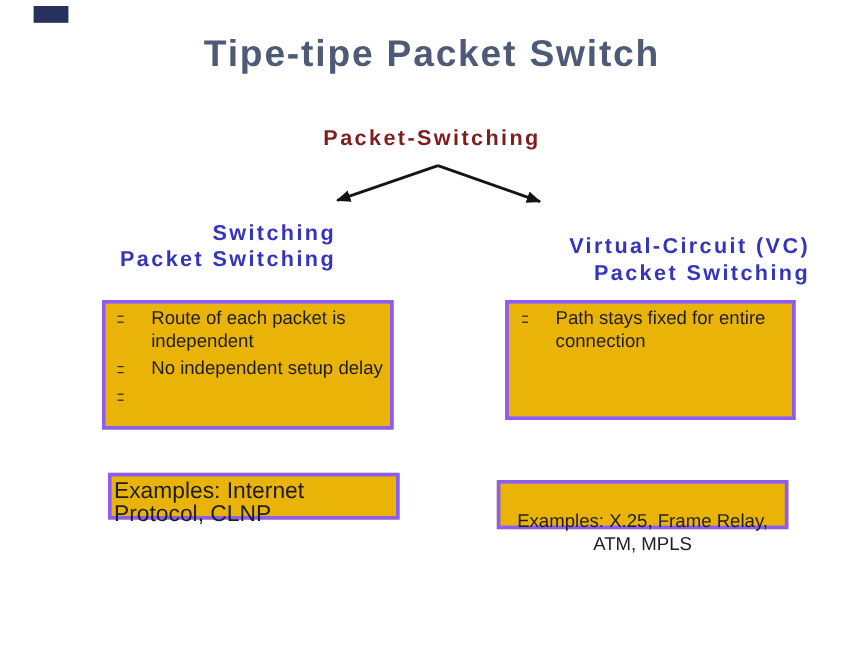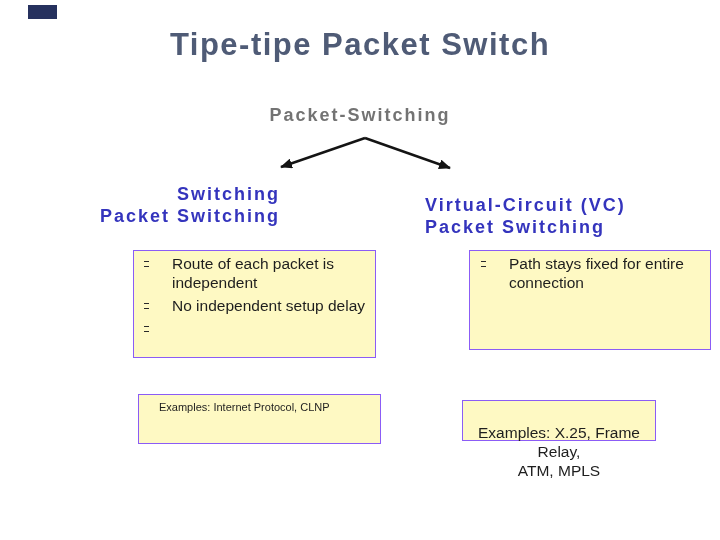--- a/index.html
+++ b/index.html
@@ -29,42 +29,41 @@
     color: #4f5b76;
     white-space: nowrap;
   }
 
   .root-label {
     left: 0; top: 105px; width: 720px;
     text-align: center;
     font-size: 18px;
     font-weight: bold;
     letter-spacing: 2px;
-    color: #737373;
+    color: #7f1d1d;
     white-space: nowrap;
   }
 
   .branch-heading {
     font-size: 18px;
     font-weight: bold;
     letter-spacing: 2px;
     color: #3434bd;
     line-height: 22px;
     white-space: nowrap;
   }
   .branch-heading-left  { left: 100px; top: 183px; width: 180px; text-align: right; }
-  .branch-heading-right { left: 425px; top: 194px; width: 250px; text-align: left; }
+  .branch-heading-right { left: 425px; top: 194px; width: 250px; text-align: right; }
 
   .arrow-svg { left: 255px; top: 128px; }
 
   .outline-box {
-    border: 1px solid #8b5cf6;
+    border: 3px solid #8b5cf6;
     box-sizing: border-box;
-    background: #fef9c3;
-    margin-left: 48px;
+    background: #eab308;
   }
   .bullets-box-left  { left: 85px;  top: 250px; width: 243px; height: 108px; padding: 3px 4px 0 10px; }
   .bullets-box-right { left: 421px; top: 250px; width: 242px; height: 100px;  padding: 3px 4px 0 11px; }
 
   .bullet-row { display: flex; align-items: flex-start; }
   .bullet-row + .bullet-row { margin-top: 4px; }
   .bullet-mark {
     flex: 0 0 auto;
     width: 5px; height: 4px;
     margin-top: 7px;
@@ -72,27 +71,27 @@
     border-bottom: 1.5px solid #2a2a2a;
   }
   .bullet-text {
     margin-left: 23px;
     font-size: 15.5px;
     line-height: 19px;
     white-space: pre-line;
   }
 
   .examples-box-left {
-    left: 90px; top: 394px; width: 243px; height: 50px;
-    padding: 3px 2px 0 20px;
-    font-size: 11px; line-height: 19px;
+    left: 90px; top: 394px; width: 243px; height: 39px;
+    padding: 3px 2px 0 2px;
+    font-size: 19px; line-height: 19px;
     text-align: left;
   }
   .examples-box-right {
-    left: 414px; top: 400px; width: 194px; height: 41px;
+    left: 414px; top: 400px; width: 243px; height: 41px;
     padding: 3px 2px 0 2px;
     font-size: 15.5px; line-height: 19px;
     text-align: center;
     white-space: pre-line;
   }
 </style>
 </head>
 <body>
 
 <div class="slide">

